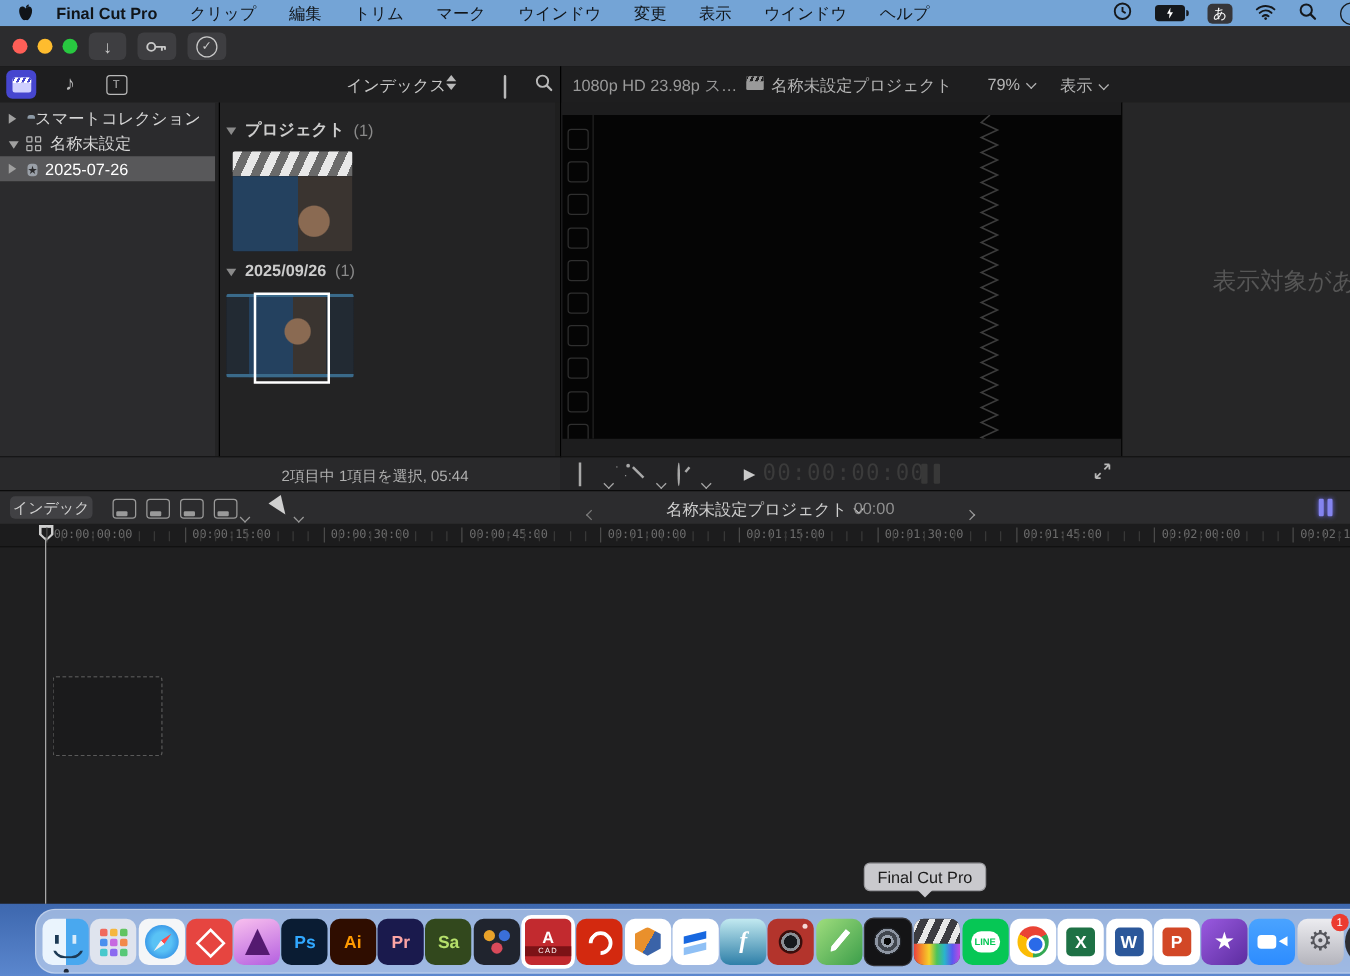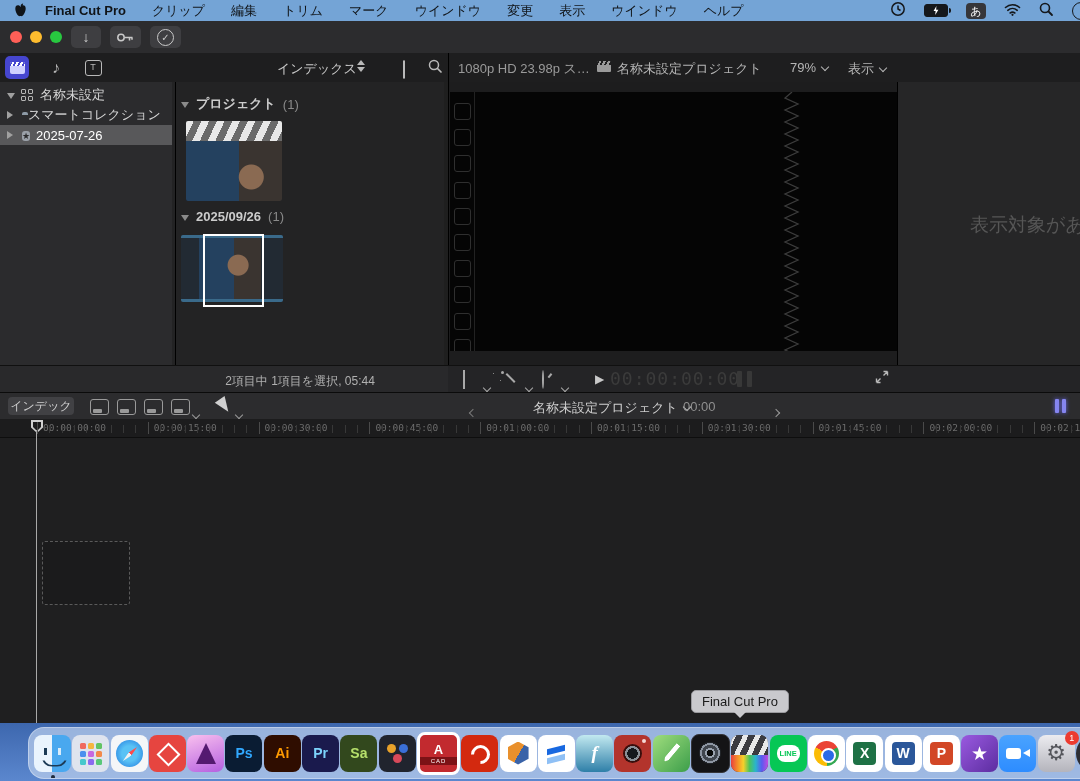--- a/index.html
+++ b/index.html
@@ -146,21 +146,21 @@
   .app-launchpad:after{content:"";position:absolute;left:8px;top:8px;width:6px;height:6px;border-radius:1.5px;background:#f06a5e;box-shadow:8px 0 0 #f5b63f,16px 0 0 #62c462,0 8px 0 #4a90ee,8px 8px 0 #c76ae0,16px 8px 0 #f2894a,0 16px 0 #46c8cc,8px 16px 0 #8a6af0,16px 16px 0 #58c878;}
   .app-safari{background:#f4f6f8;}
   .app-safari:before{content:"";position:absolute;left:5px;top:5px;width:27px;height:27px;border-radius:50%;background:radial-gradient(circle,#59c2f5 0 40%,#1f76dd 100%);}
   .app-safari:after{content:"";position:absolute;left:17px;top:9px;width:4px;height:20px;background:linear-gradient(#ff4b4b 0 50%,#f2f2f2 50%);transform:rotate(45deg);clip-path:polygon(50% 0,100% 50%,50% 100%,0 50%);}
   .app-red-diamond-app{background:#e64540;}
   .app-red-diamond-app:after{content:"";position:absolute;left:11px;top:11px;width:13px;height:13px;border:2.5px solid #fff;transform:rotate(45deg);}
   .app-affinity-photo{background:linear-gradient(160deg,#f9c0ee,#b45fe0);}
   .app-affinity-photo:after{content:"";position:absolute;left:9px;top:8px;width:0;height:0;border-left:10px solid transparent;border-right:10px solid transparent;border-bottom:21px solid #541a70;}
   .app-photoshop{background:#0a1c33;color:#31a8ff;font-size:14px;}
   .app-illustrator{background:#2f0d00;color:#ff9a00;font-size:14px;}
-  .app-premiere-pro{background:#1a1a4d;color:#7dd3fc;font-size:14px;}
+  .app-premiere-pro{background:#1a1a4d;color:#fca5a5;font-size:14px;}
   .app-substance-sampler{background:#32481d;color:#b6e06b;font-size:14px;}
   .app-davinci-resolve{background:#20242e;}
   .app-davinci-resolve:after{content:"";position:absolute;left:8px;top:9px;width:9px;height:9px;border-radius:50%;background:#e8a22a;box-shadow:12px 0 0 #3a6fd8,6px 10px 0 #d84a5a;}
   .app-autocad{background:#c22a2f;border:3px solid #fff;color:#fff;flex-direction:column;font-size:13px;}
   .app-autocad .lbl{line-height:14px;margin-top:2px;}
   .app-autocad .sub{font-size:6px;background:#7c1216;width:100%;text-align:center;line-height:8px;letter-spacing:1px;}
   .app-acrobat{background:#d3290f;}
   .app-acrobat:after{content:"";position:absolute;left:10px;top:10px;width:13px;height:13px;border:3px solid #fff;border-radius:50%;border-left-color:transparent;transform:rotate(-45deg);}
   .app-blockbench{background:#fff;}
   .app-blockbench:after{content:"";position:absolute;left:8px;top:7px;width:21px;height:23px;background:linear-gradient(120deg,#e9902c 0 52%,#3a63a8 52% 100%);clip-path:polygon(50% 0,100% 25%,100% 75%,50% 100%,0 75%,0 25%);}
@@ -289,35 +289,35 @@
     <span class="fmtlbl">1080p HD 23.98p ス…</span>
     <span class="vclap"></span>
     <span class="vprojlbl">名称未設定プロジェクト</span>
     <span class="zoomlbl"><span>79%</span><span class="chev inline"></span></span>
     <span class="viewlbl"><span>表示</span><span class="chev inline"></span></span>
   </div>
   <div class="vdiv" style="left:448px;top:53px;width:1px;height:339px;"></div>
 
   <div class="sidebar" id="sidebar" style="padding-top:3px;">
       <div class="srow">
+        <span class="disc closed"></span>
+        <span class="sicon"><span class="folder-glyph"></span></span>
+        <span>スマートコレクション</span>
+      </div>
+      <div class="srow">
         <span class="disc open"></span>
         <span class="sicon">
           <span class="lib-glyph">
             <span></span>
             <span></span>
             <span></span>
             <span></span>
           </span>
         </span>
         <span>名称未設定</span>
-      </div>
-      <div class="srow">
-        <span class="disc closed"></span>
-        <span class="sicon"><span class="folder-glyph"></span></span>
-        <span>スマートコレクション</span>
       </div>
       <div class="srow selected">
         <span class="disc closed"></span>
         <span class="sicon"><span class="event-glyph">★</span></span>
         <span>2025-07-26</span>
       </div>
     </div>
 
   <div class="browser">
     <div class="bsec" style="left:9px;top:13px;">

